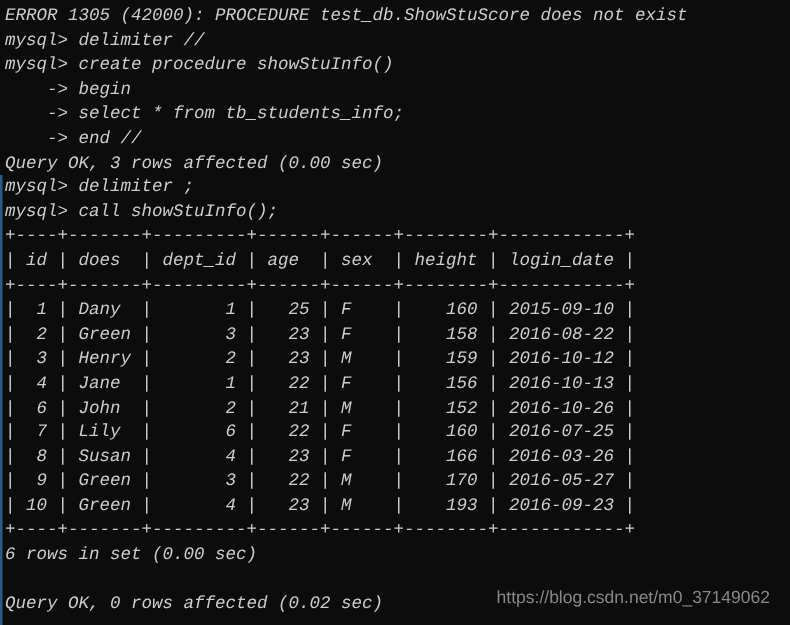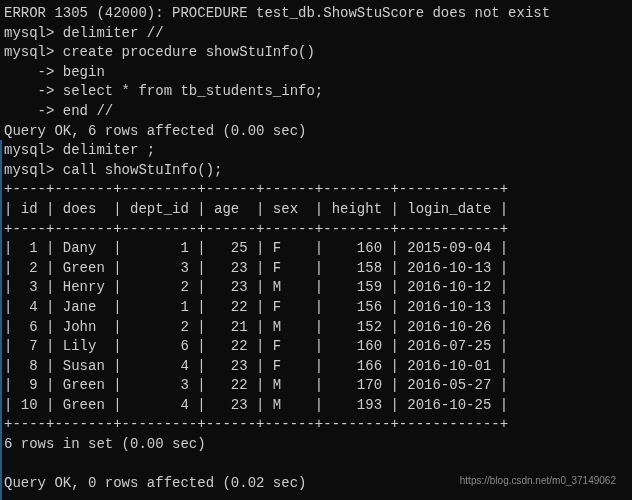--- a/index.html
+++ b/index.html
@@ -14,27 +14,28 @@
       font-size: 14px;
       line-height: 1.4;
       padding: 4px;
       width: 632px;
       height: 500px;
       overflow: hidden;
       position: relative;
     }
     .line {
       white-space: pre;
+      font-style: italic;
     }
     .watermark {
       position: absolute;
       bottom: 12px;
       right: 16px;
       color: #888;
-      font-size: 10px;
+      font-size: 14px;
       font-family: Arial, sans-serif;
     }
     .border-left {
       position: absolute;
       left: 0;
       top: 140px;
       bottom: 0;
       width: 2px;
       background: #2a5a8a;
     }
@@ -43,34 +44,34 @@
 <body>
 
 <div class="border-left"></div>
 
 <div class="line">ERROR 1305 (42000): PROCEDURE test_db.ShowStuScore does not exist</div>
 <div class="line">mysql&gt; delimiter //</div>
 <div class="line">mysql&gt; create procedure showStuInfo()</div>
 <div class="line">    -&gt; begin</div>
 <div class="line">    -&gt; select * from tb_students_info;</div>
 <div class="line">    -&gt; end //</div>
-<div class="line">Query OK, 6 rows affected (0.00 sec)</div>
+<div class="line">Query OK, 3 rows affected (0.00 sec)</div>
 <div class="line"></div>
 <div class="line">mysql&gt; delimiter ;</div>
 <div class="line">mysql&gt; call showStuInfo();</div>
 <div class="line">+----+-------+---------+------+------+--------+------------+</div>
 <div class="line">| id | does  | dept_id | age  | sex  | height | login_date |</div>
 <div class="line">+----+-------+---------+------+------+--------+------------+</div>
-<div class="line">|  1 | Dany  |       1 |   25 | F    |    160 | 2015-09-04 |</div>
-<div class="line">|  2 | Green |       3 |   23 | F    |    158 | 2016-10-13 |</div>
+<div class="line">|  1 | Dany  |       1 |   25 | F    |    160 | 2015-09-10 |</div>
+<div class="line">|  2 | Green |       3 |   23 | F    |    158 | 2016-08-22 |</div>
 <div class="line">|  3 | Henry |       2 |   23 | M    |    159 | 2016-10-12 |</div>
 <div class="line">|  4 | Jane  |       1 |   22 | F    |    156 | 2016-10-13 |</div>
 <div class="line">|  6 | John  |       2 |   21 | M    |    152 | 2016-10-26 |</div>
 <div class="line">|  7 | Lily  |       6 |   22 | F    |    160 | 2016-07-25 |</div>
-<div class="line">|  8 | Susan |       4 |   23 | F    |    166 | 2016-10-01 |</div>
+<div class="line">|  8 | Susan |       4 |   23 | F    |    166 | 2016-03-26 |</div>
 <div class="line">|  9 | Green |       3 |   22 | M    |    170 | 2016-05-27 |</div>
-<div class="line">| 10 | Green |       4 |   23 | M    |    193 | 2016-10-25 |</div>
+<div class="line">| 10 | Green |       4 |   23 | M    |    193 | 2016-09-23 |</div>
 <div class="line">+----+-------+---------+------+------+--------+------------+</div>
 <div class="line">6 rows in set (0.00 sec)</div>
 <div class="line">&nbsp;</div>
 <div class="line">Query OK, 0 rows affected (0.02 sec)</div>
 
 <div class="watermark">https://blog.csdn.net/m0_37149062</div>
 
 </body></html>

